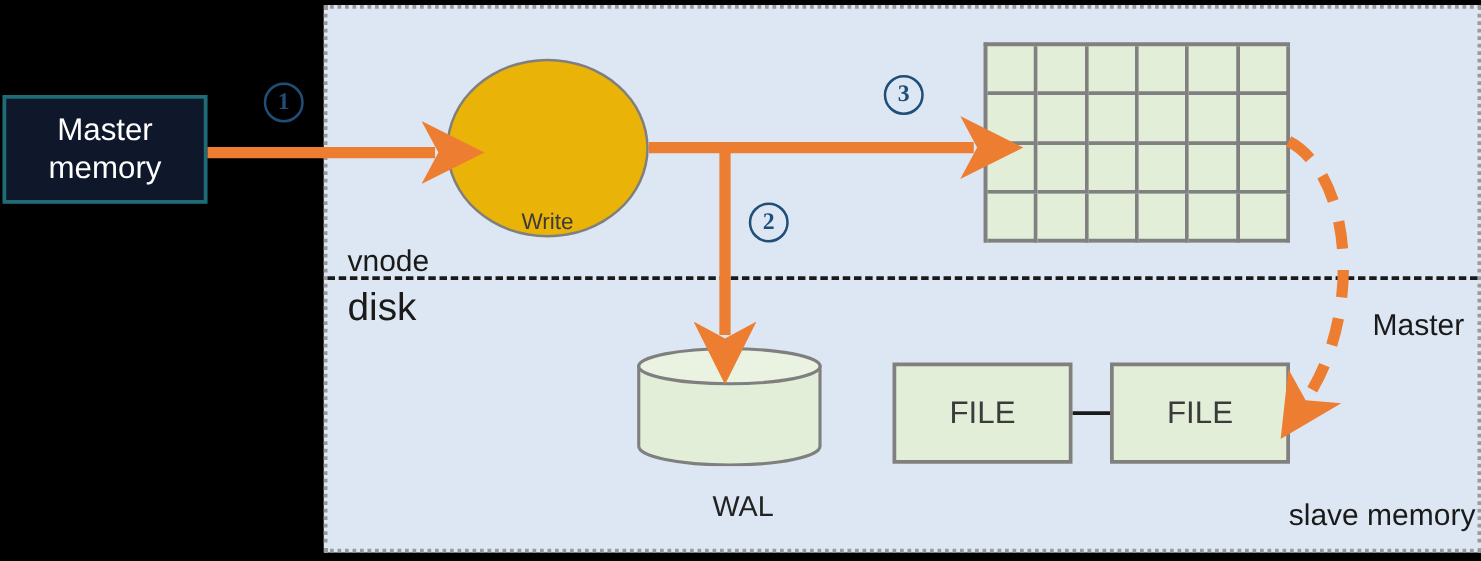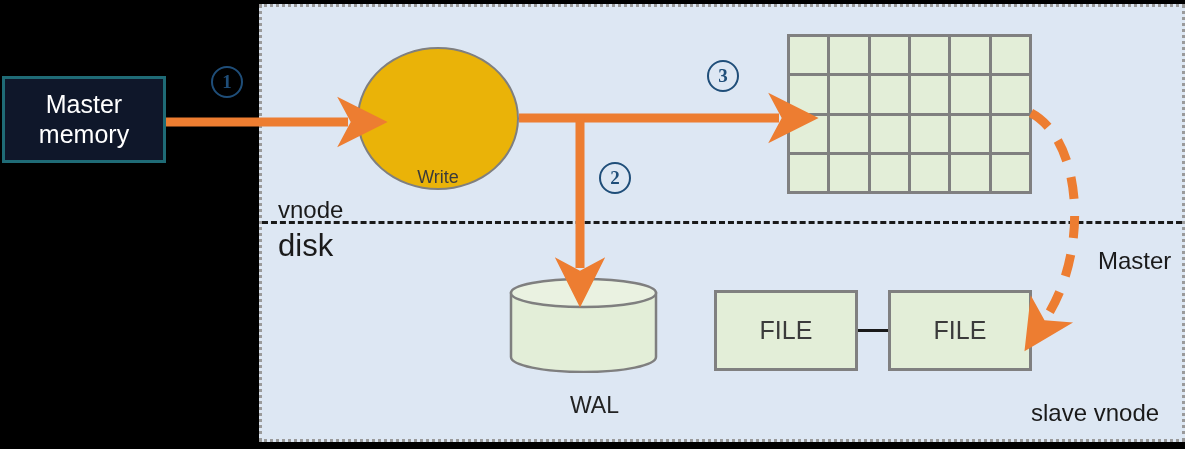--- a/index.html
+++ b/index.html
@@ -277,15 +277,15 @@
   </div>
   <div id="step-2" class="step-circle">
     <span>2</span>
   </div>
   <div id="step-3" class="step-circle">
     <span>3</span>
   </div>
 
   <div id="flush-label">Master</div>
 
-  <div id="slave-vnode-label">slave vnode</div>
+  <div id="slave-vnode-label">slave memory</div>
 
 </div>
 
 </body></html>

